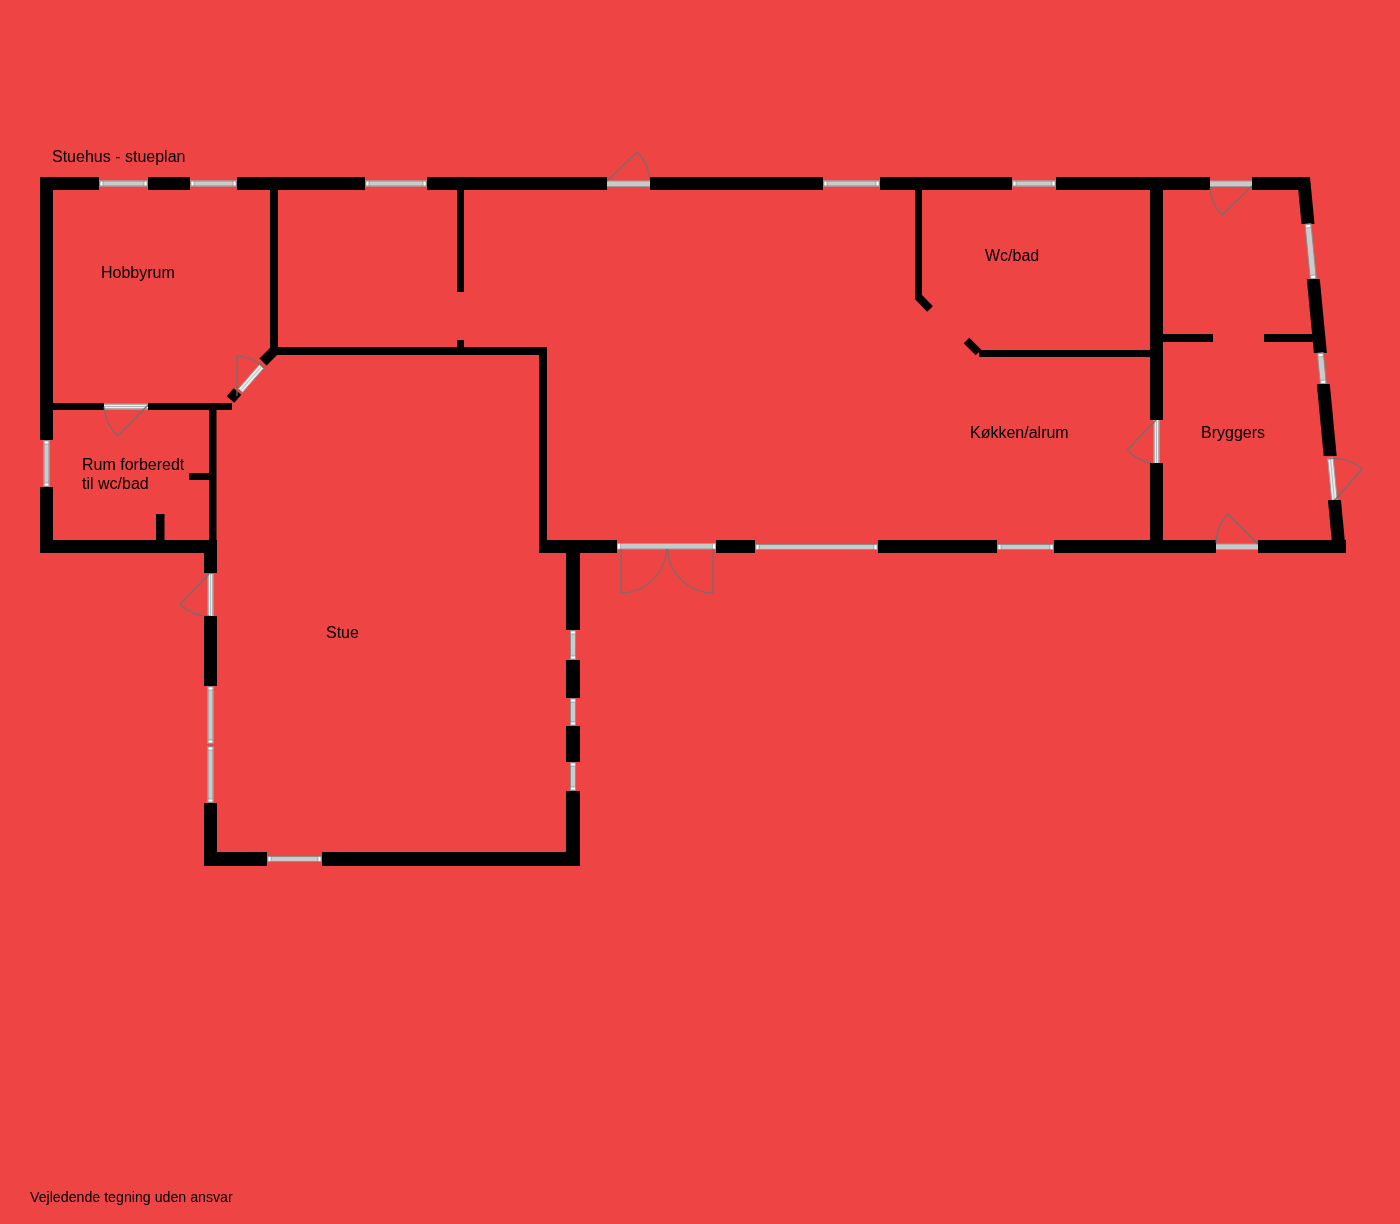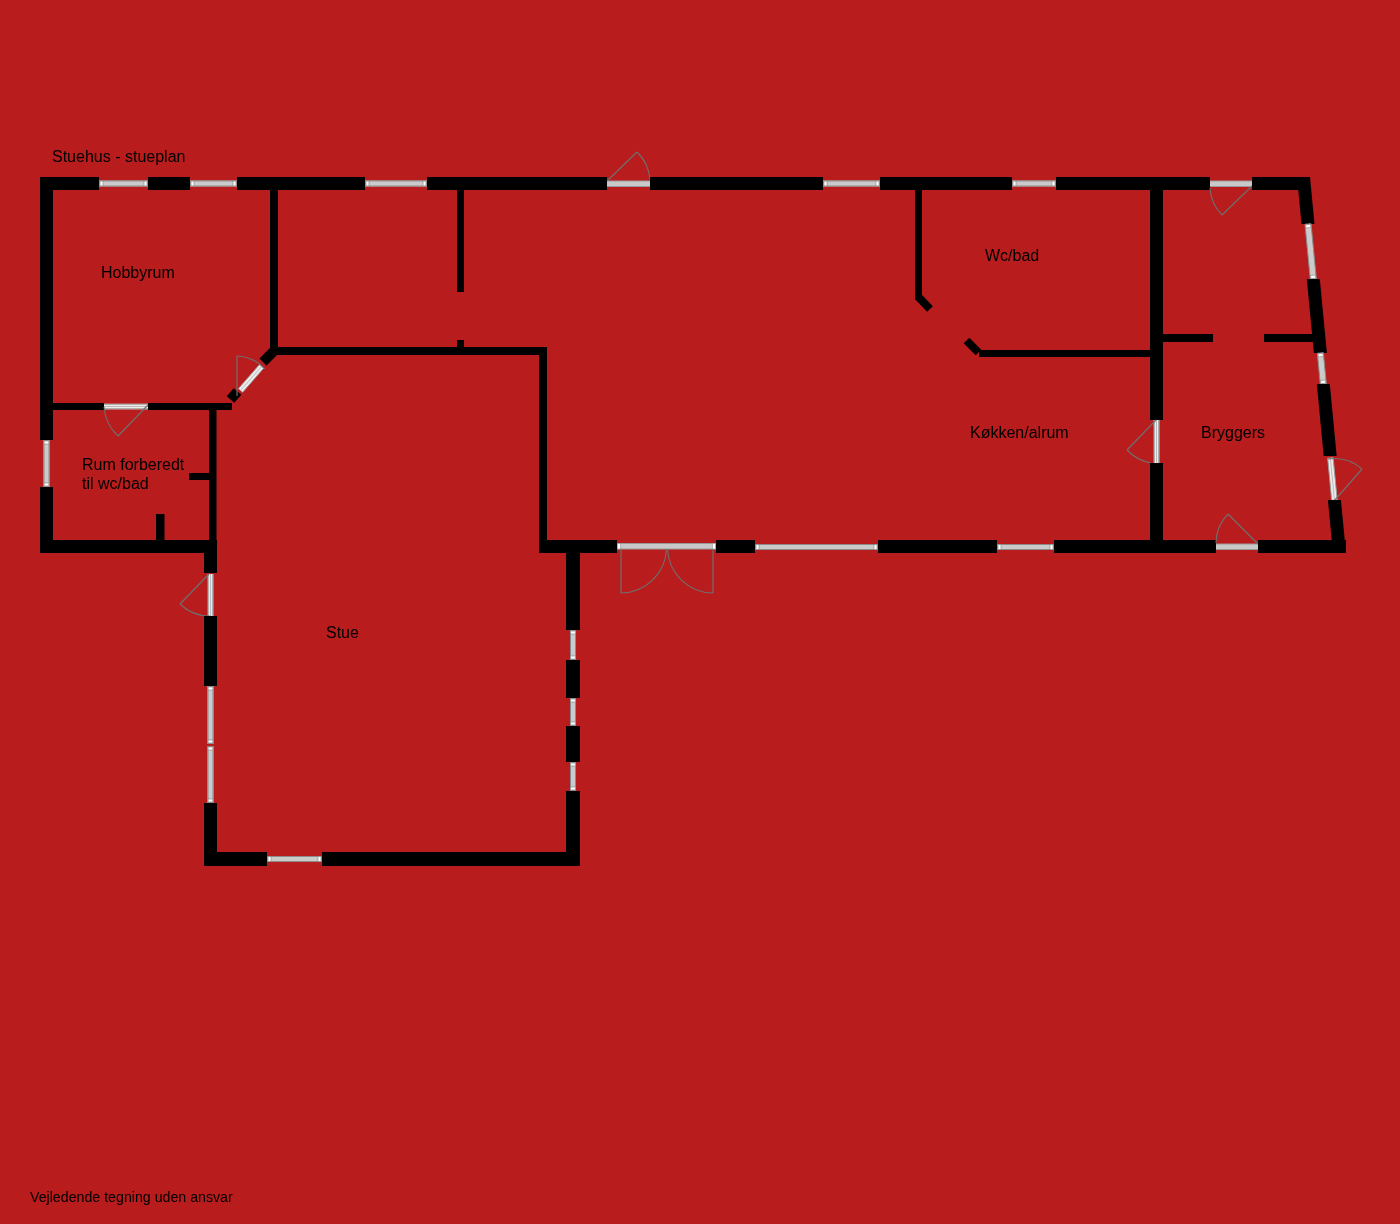--- a/index.html
+++ b/index.html
@@ -1,16 +1,16 @@
 <!DOCTYPE html>
 <html><head>
 <meta charset="utf-8">
 <style>
 html,body{margin:0;padding:0;background:#ffffff;}
-#page{width:1400px;height:1224px;position:relative;background:#b91c1c;}
+#page{width:1400px;height:1224px;position:relative;background:#ef4444;}
 </style>
 </head>
 <body>
 
 <div id="page">
 <svg width="1400" height="1224" viewBox="0 0 1400 1224" xmlns="http://www.w3.org/2000/svg">
 
 <rect x="40.0" y="177.0" width="59.0" height="13.0" fill="#000000"></rect>
 
 <rect x="99.0" y="180.5" width="49.0" height="6.0" fill="#cbcbcb"></rect>

